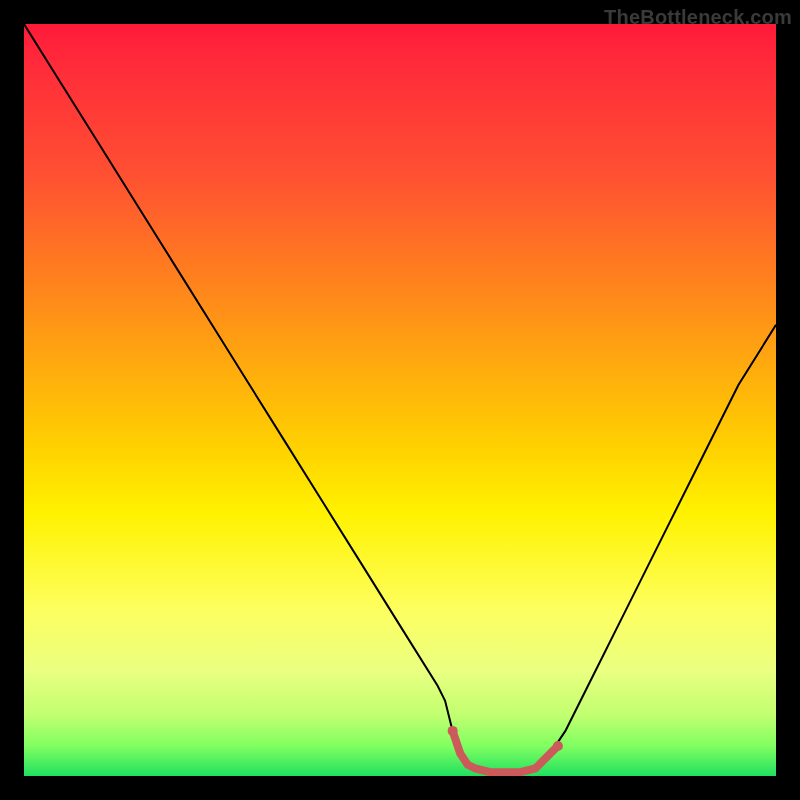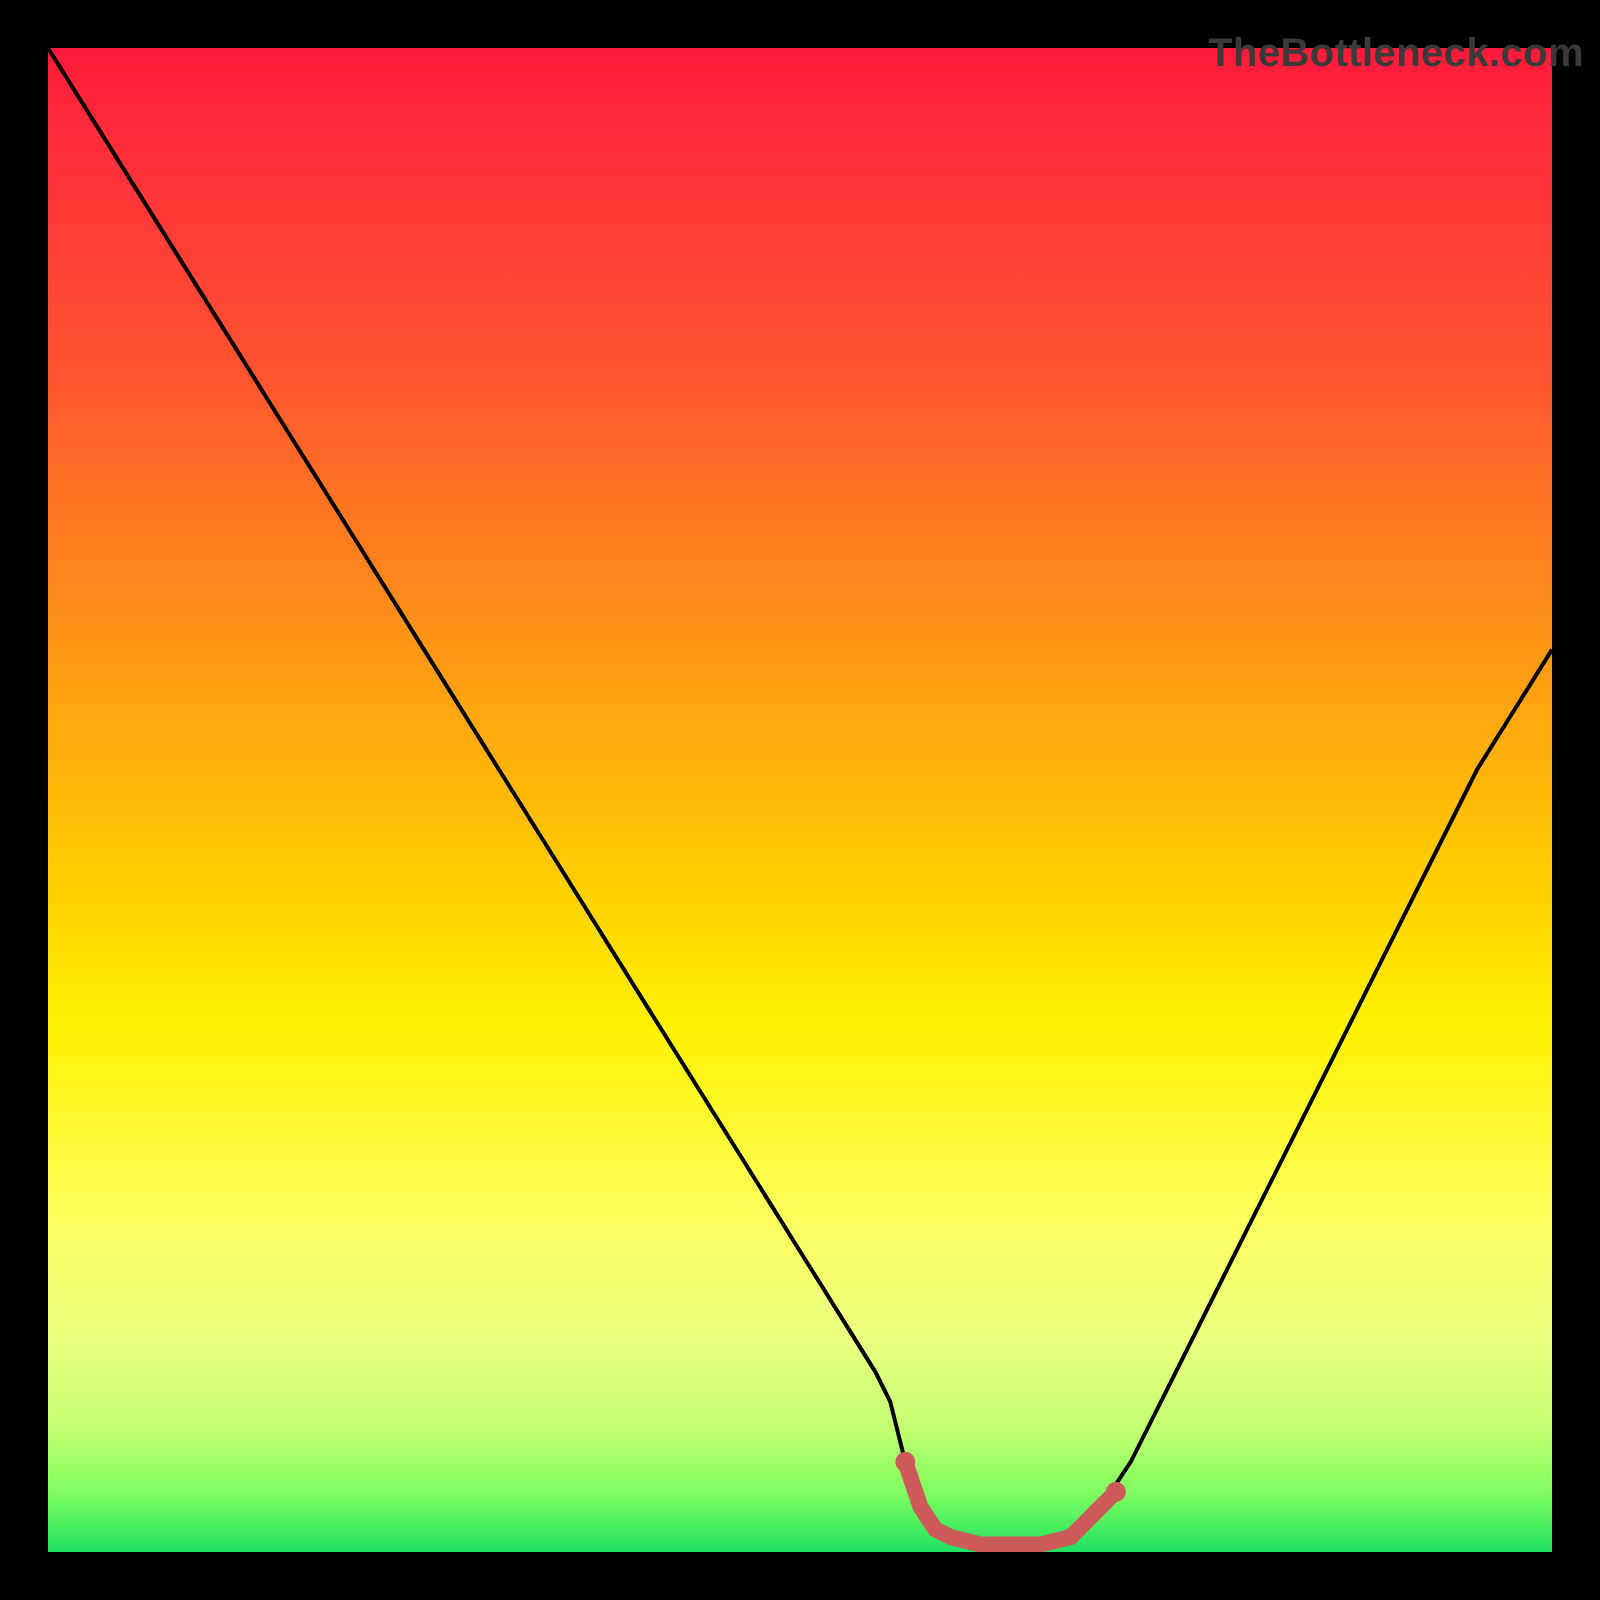--- a/index.html
+++ b/index.html
@@ -22,21 +22,21 @@
       #fff200 65%,
       #fdff60 78%,
       #eaff80 86%,
       #c0ff70 92%,
       #80ff60 96%,
       #20e060 100%
     );
   }
   .watermark {
     position: absolute;
-    top: 16px;
+    top: 6px;
     right: 8px;
     font-family: Arial, Helvetica, sans-serif;
     font-size: 20px;
     font-weight: 600;
     color: #3a3a3a;
     letter-spacing: 0.2px;
   }
   svg.curve {
     position: absolute;
     left: 0; top: 0;

